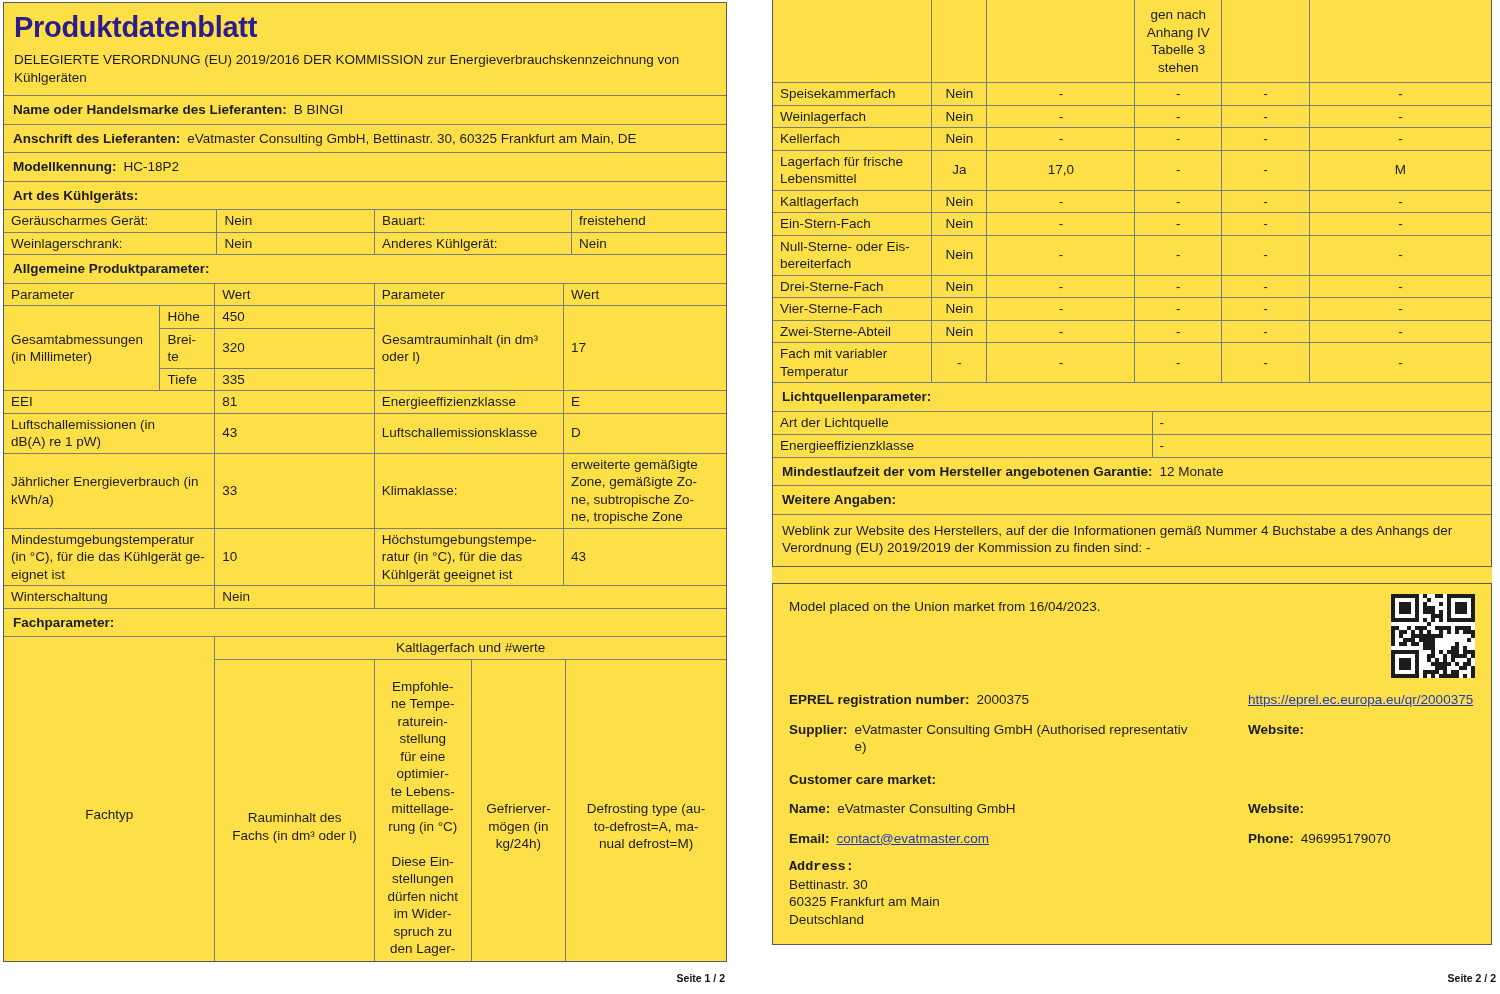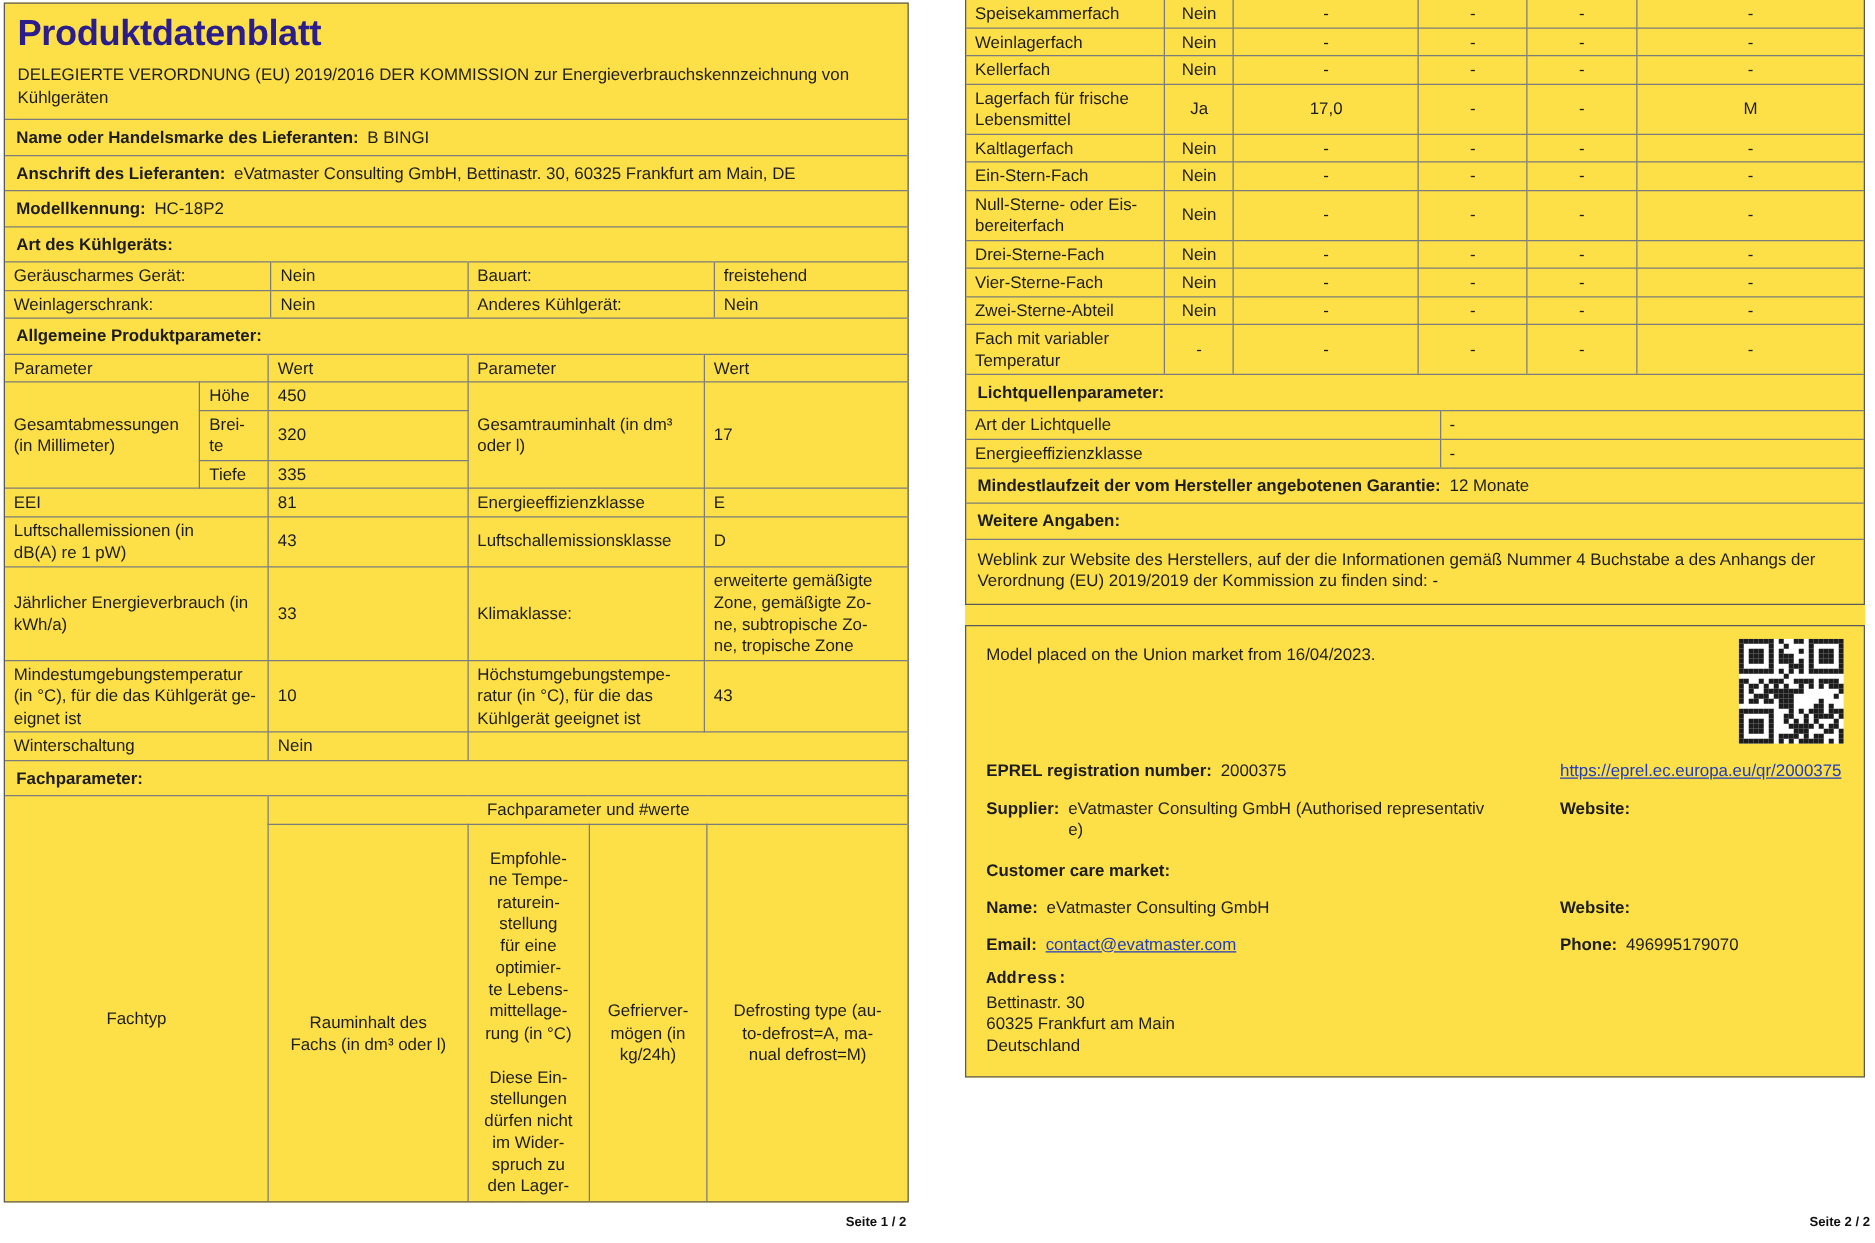--- a/index.html
+++ b/index.html
@@ -188,21 +188,21 @@
     <colgroup>
         <col style="width:29.2%">
         <col style="width:22.1%">
         <col style="width:13.4%">
         <col style="width:13.1%">
         <col style="width:22.2%">
       </colgroup>
     <tbody>
         <tr>
       <td rowspan="2" class="center">Fachtyp</td>
-      <td colspan="4" class="center">Fachparameter und #werte</td>
+      <td colspan="4" class="center">Kaltlagerfach und #werte</td>
     </tr>
     <tr class="tall-row">
       <td class="center pre">Rauminhalt des
 Fachs (in dm³ oder l)</td>
       <td class="center pre vtop">Empfohle-
 ne Tempe-
 raturein-
 stellung
 für eine
 optimier-
@@ -236,20 +236,31 @@
     <table class="grid no-top">
       <colgroup>
           <col style="width:22.1%">
           <col style="width:7.7%">
           <col style="width:20.6%">
           <col style="width:12.1%">
           <col style="width:12.2%">
           <col style="width:25.3%">
         </colgroup>
       <tbody>
+          <tr class="cont-row">
+        <td></td>
+        <td></td>
+        <td></td>
+        <td class="center pre vtop">gen nach
+Anhang IV
+Tabelle 3
+stehen</td>
+        <td></td>
+        <td></td>
+      </tr>
       <tr>
         <td class="pre">Speisekammerfach</td>
         <td class="center">Nein</td>
         <td class="center">-</td>
         <td class="center">-</td>
         <td class="center">-</td>
         <td class="center">-</td>
       </tr>
       <tr>
         <td class="pre">Weinlagerfach</td>

